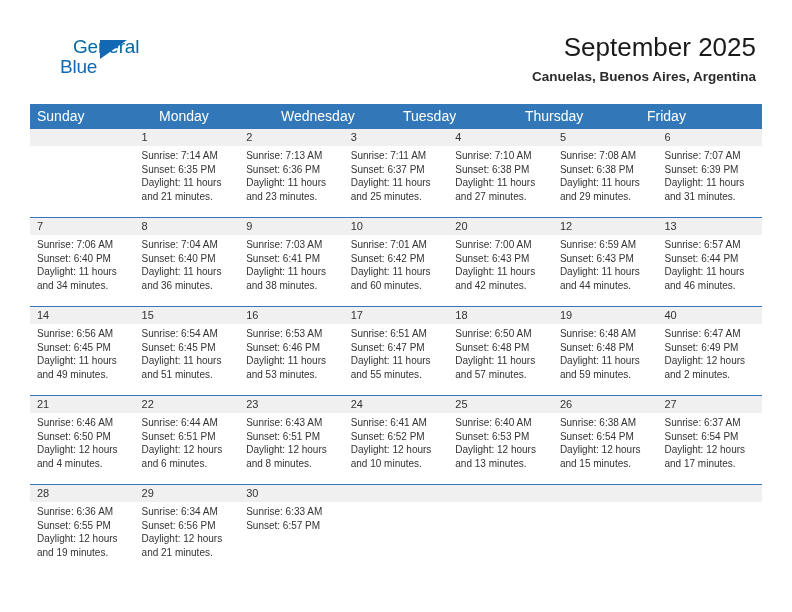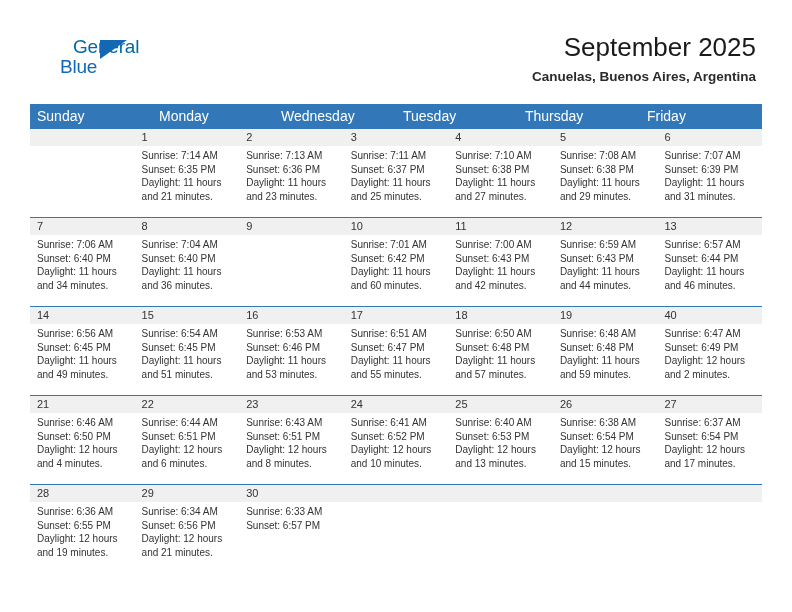--- a/index.html
+++ b/index.html
@@ -246,31 +246,36 @@
           <div class="day-cell">
             <div class="day-number-band">8</div>
             <div class="day-info">
               <div>Sunrise: 7:04 AM</div>
               <div>Sunset: 6:40 PM</div>
               <div class="daylight-line">Daylight: 11 hours and 36 minutes.</div>
             </div>
           </div>
           <div class="day-cell">
             <div class="day-number-band">9</div>
+            <div class="day-info">
+              <div>Sunrise: 7:03 AM</div>
+              <div>Sunset: 6:41 PM</div>
+              <div class="daylight-line">Daylight: 11 hours and 38 minutes.</div>
+            </div>
           </div>
           <div class="day-cell">
             <div class="day-number-band">10</div>
             <div class="day-info">
               <div>Sunrise: 7:01 AM</div>
               <div>Sunset: 6:42 PM</div>
               <div class="daylight-line">Daylight: 11 hours and 60 minutes.</div>
             </div>
           </div>
           <div class="day-cell">
-            <div class="day-number-band">11</div>
+            <div class="day-number-band">20</div>
             <div class="day-info">
               <div>Sunrise: 7:00 AM</div>
               <div>Sunset: 6:43 PM</div>
               <div class="daylight-line">Daylight: 11 hours and 42 minutes.</div>
             </div>
           </div>
           <div class="day-cell">
             <div class="day-number-band">12</div>
             <div class="day-info">
               <div>Sunrise: 6:59 AM</div>

